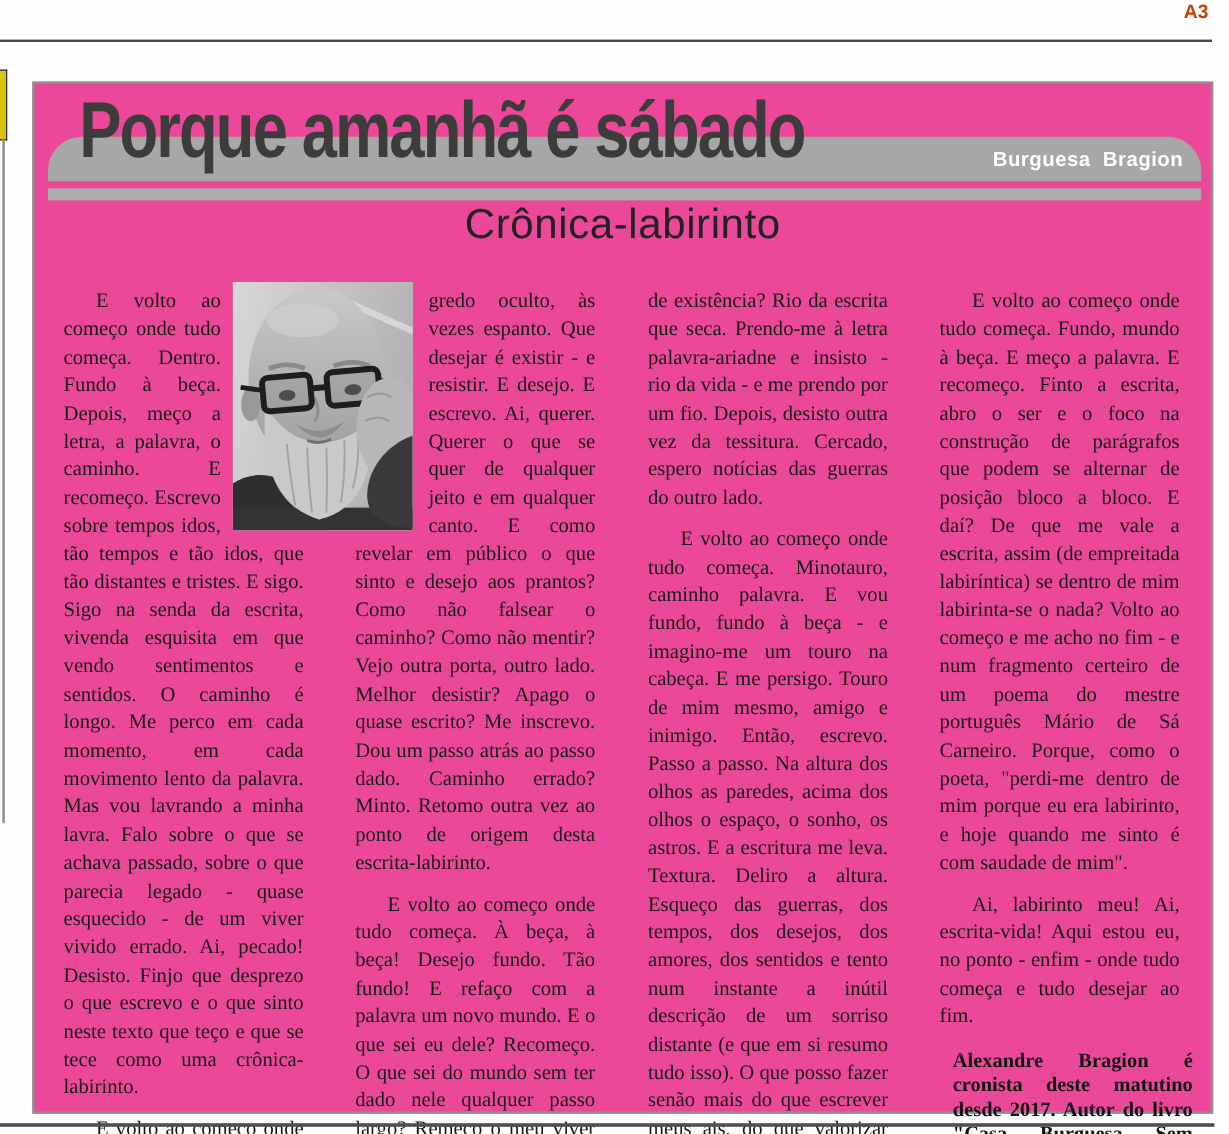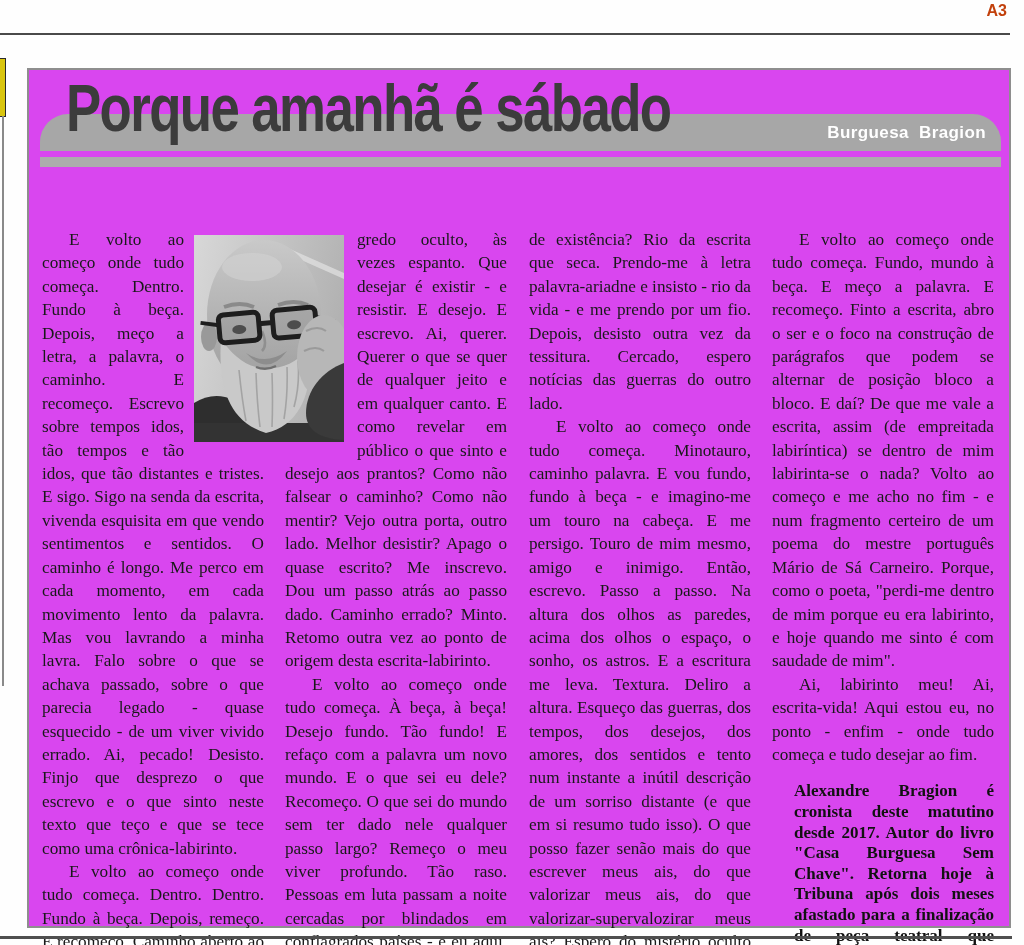--- a/index.html
+++ b/index.html
@@ -10,39 +10,39 @@
   .page-number{position:absolute;top:2px;right:17px;font-family:"Liberation Sans",sans-serif;
         font-weight:700;font-size:16px;color:#c2410c;}
   .top-rule{position:absolute;top:33px;left:0;width:1010px;height:2px;background:#4a4a4a;}
   .edge-yellow{position:absolute;left:0;top:58px;width:5px;height:57px;background:#d9c50e;
         border:1px solid #2a2a2a;border-left:none;}
   .edge-line{position:absolute;left:2px;top:116px;width:2px;height:570px;background:#8a8a8a;}
   .bottom-rule{position:absolute;top:936px;left:0;width:1012px;height:3px;background:#4f4f4f;}
 
   
   .article-box{position:absolute;left:27px;top:68px;width:980px;height:856px;
-        border:2px solid #8e8e8e;background:#d946ef;}
+        border:2px solid #8e8e8e;background:#ec4899;}
 
   .kicker-bar{position:absolute;left:11px;top:44px;width:961px;height:37px;background:#a7a7a7;
         border-radius:28px 28px 0 0;}
   .kicker-stripe{position:absolute;left:11px;top:87px;width:961px;height:10px;background:#acacac;}
   .kicker-title{position:absolute;left:37px;top:-4px;margin:0;z-index:3;white-space:nowrap;
         font-family:"Liberation Sans",sans-serif;font-weight:700;font-size:66px;line-height:1.3;
         color:#3c3c3c;letter-spacing:-2px;transform:scaleX(.8);transform-origin:left top;}
   .byline{position:absolute;right:23px;top:53px;z-index:3;
         font-family:"Liberation Sans",sans-serif;font-weight:700;font-size:17px;color:#fff;
         letter-spacing:.4px;word-spacing:5px;}
   .headline{position:absolute;left:0;right:0;top:97px;margin:0;text-align:center;
         font-family:"Liberation Sans",sans-serif;font-weight:400;font-size:35px;color:#222;
         letter-spacing:.5px;}
 
   
   .col{position:absolute;top:158px;width:222px;font-size:17.2px;line-height:23.4px;
         text-align:justify;color:#191919;}
-  .col p{margin:0;}
+  .col p{margin:11px;}
   .col p.indent{text-indent:27px;}
   .col1{left:13px;}
   .col2{left:256px;}
   .col3{left:500px;}
   .col4{left:743px;}
   .ph-spacer-r{float:right;width:74px;height:214px;margin-left:6px;}
   .ph-spacer-l{float:left;width:64px;height:214px;margin-right:8px;}
 
   .bio{font-weight:700;font-size:17px;line-height:20.6px;margin:15px 0 0 22px;text-align:justify;
         color:#111;}
@@ -61,20 +61,21 @@
   <div class="top-rule"></div>
   <div class="edge-yellow"></div>
   <div class="edge-line"></div>
 
   <div class="article-box">
 
     <div class="kicker-bar"></div>
     <div class="kicker-stripe"></div>
     <h1 class="kicker-title">Porque amanhã é sábado</h1>
     <div class="byline">Burguesa Bragion</div>
+    <h2 class="headline">Crônica-labirinto</h2>
 
     <div class="col col1">
       <div class="ph-spacer-r"></div>
       <p class="indent">E volto ao começo onde tudo começa. Dentro. Fundo à beça. Depois, meço a letra, a palavra, o caminho. E recomeço. Escrevo sobre tempos idos, tão tempos e tão idos, que tão distantes e tristes. E sigo. Sigo na senda da escrita, vivenda esquisita em que vendo sentimentos e sentidos. O caminho é longo. Me perco em cada momento, em cada movimento lento da palavra. Mas vou lavrando a minha lavra. Falo sobre o que se achava passado, sobre o que parecia legado - quase esquecido - de um viver vivido errado. Ai, pecado! Desisto. Finjo que desprezo o que escrevo e o que sinto neste texto que teço e que se tece como uma crônica-labirinto.</p>
       <p class="indent">E volto ao começo onde tudo começa. Dentro. Dentro. Fundo à beça. Depois, remeço. E recomeço. Caminho aberto ao infinito por onde a senda-palavra me leva quase aflito. Levo comigo também o desejo, sempre ele - labirinto dentro do labirinto que me tem e no qual me vejo. E escrevo. Que desejar é tanto. Se-</p>
     </div>
 
     <div class="col col2">
       <div class="ph-spacer-l"></div>
       <p>gredo oculto, às vezes espanto. Que desejar é existir - e resistir. E desejo. E escrevo. Ai, querer. Querer o que se quer de qualquer jeito e em qualquer canto. E como revelar em público o que sinto e desejo aos prantos? Como não falsear o caminho? Como não mentir? Vejo outra porta, outro lado. Melhor desistir? Apago o quase escrito? Me inscrevo. Dou um passo atrás ao passo dado. Caminho errado? Minto. Retomo outra vez ao ponto de origem desta escrita-labirinto.</p>

